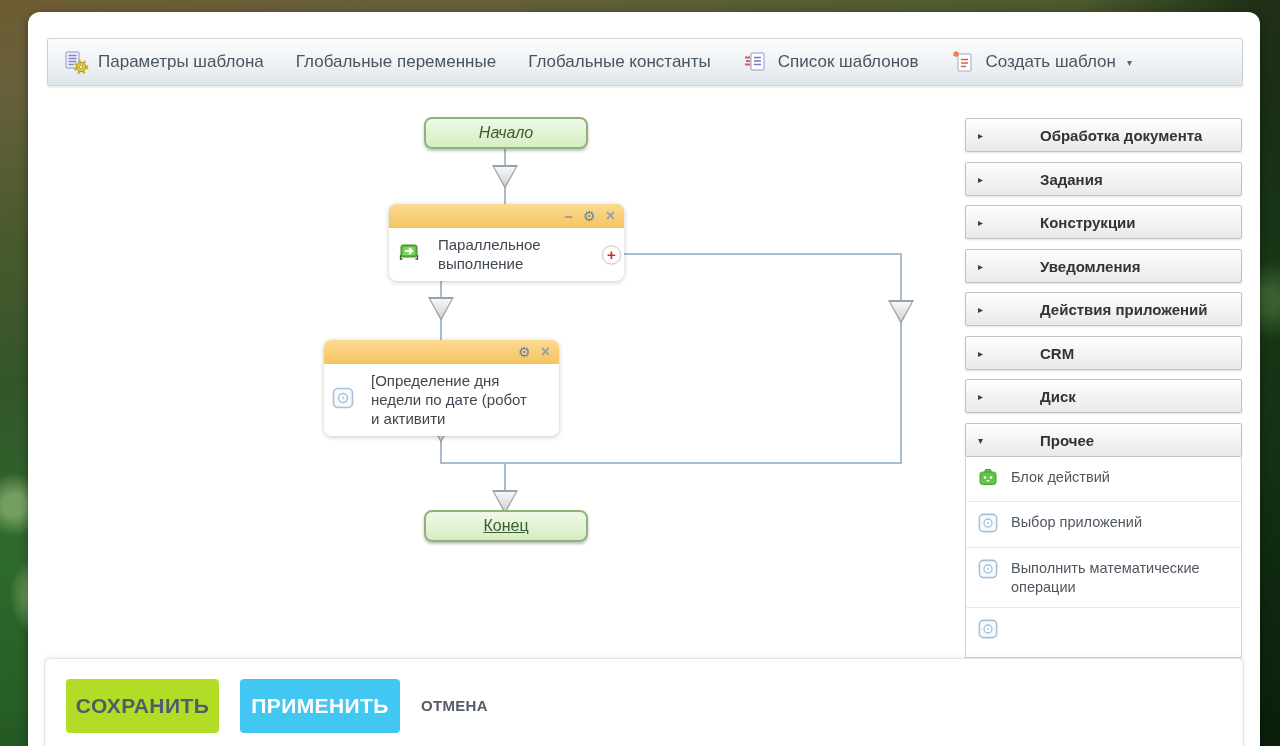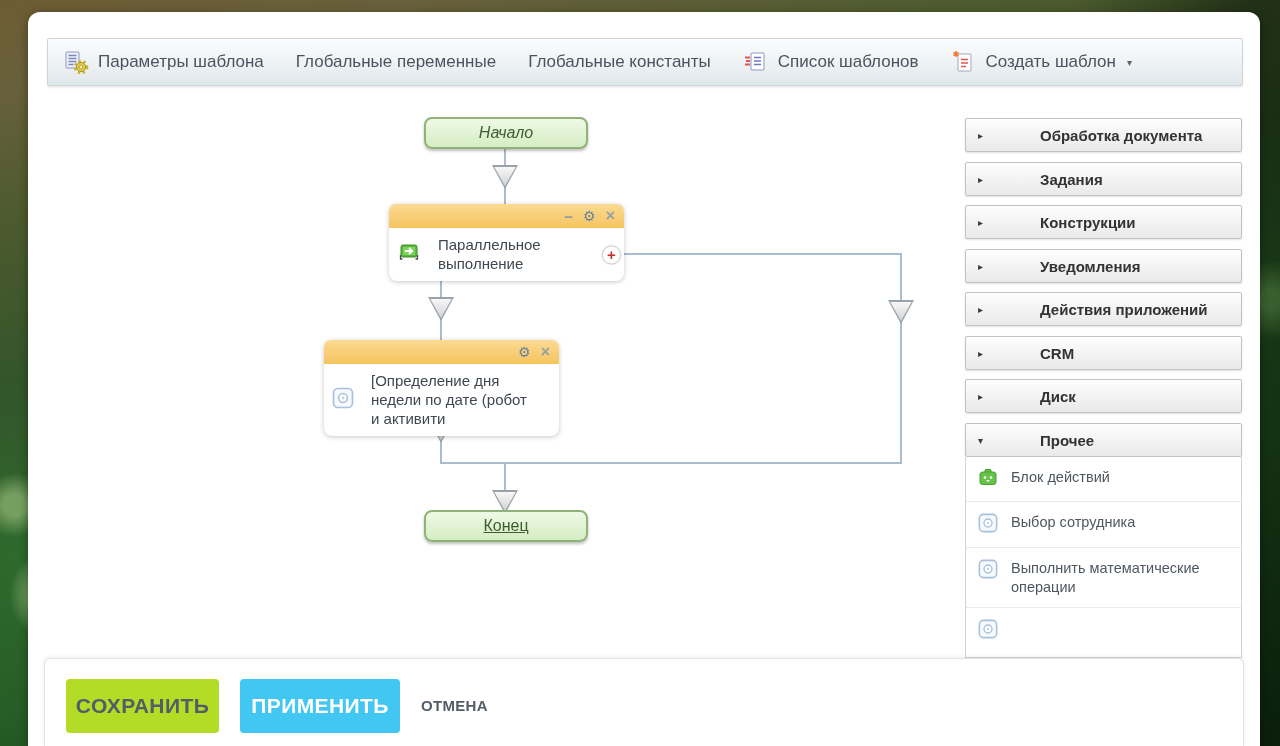--- a/index.html
+++ b/index.html
@@ -296,21 +296,21 @@
     <span class="ilabel">Блок действий</span>
   </div>
   <div class="acc-item">
     <span class="iicon">
       <svg width="20" height="20" viewBox="0 0 22 22">
         <rect x="1.5" y="1.5" width="19" height="19" rx="4.5" fill="#f6fafd" stroke="#a9c0dc" stroke-width="1.7"></rect>
         <circle cx="11" cy="11" r="4.4" fill="#ffffff" stroke="#a9c0dc" stroke-width="1.5"></circle>
         <circle cx="11" cy="11" r="1.4" fill="#c3d2e4"></circle>
       </svg>
     </span>
-    <span class="ilabel">Выбор сотрудника</span>
+    <span class="ilabel">Выбор приложений</span>
   </div>
   <div class="acc-item">
     <span class="iicon">
       <svg width="20" height="20" viewBox="0 0 22 22">
         <rect x="1.5" y="1.5" width="19" height="19" rx="4.5" fill="#f6fafd" stroke="#a9c0dc" stroke-width="1.7"></rect>
         <circle cx="11" cy="11" r="4.4" fill="#ffffff" stroke="#a9c0dc" stroke-width="1.5"></circle>
         <circle cx="11" cy="11" r="1.4" fill="#c3d2e4"></circle>
       </svg>
     </span>
     <span class="ilabel">Выполнить математические операции</span>

